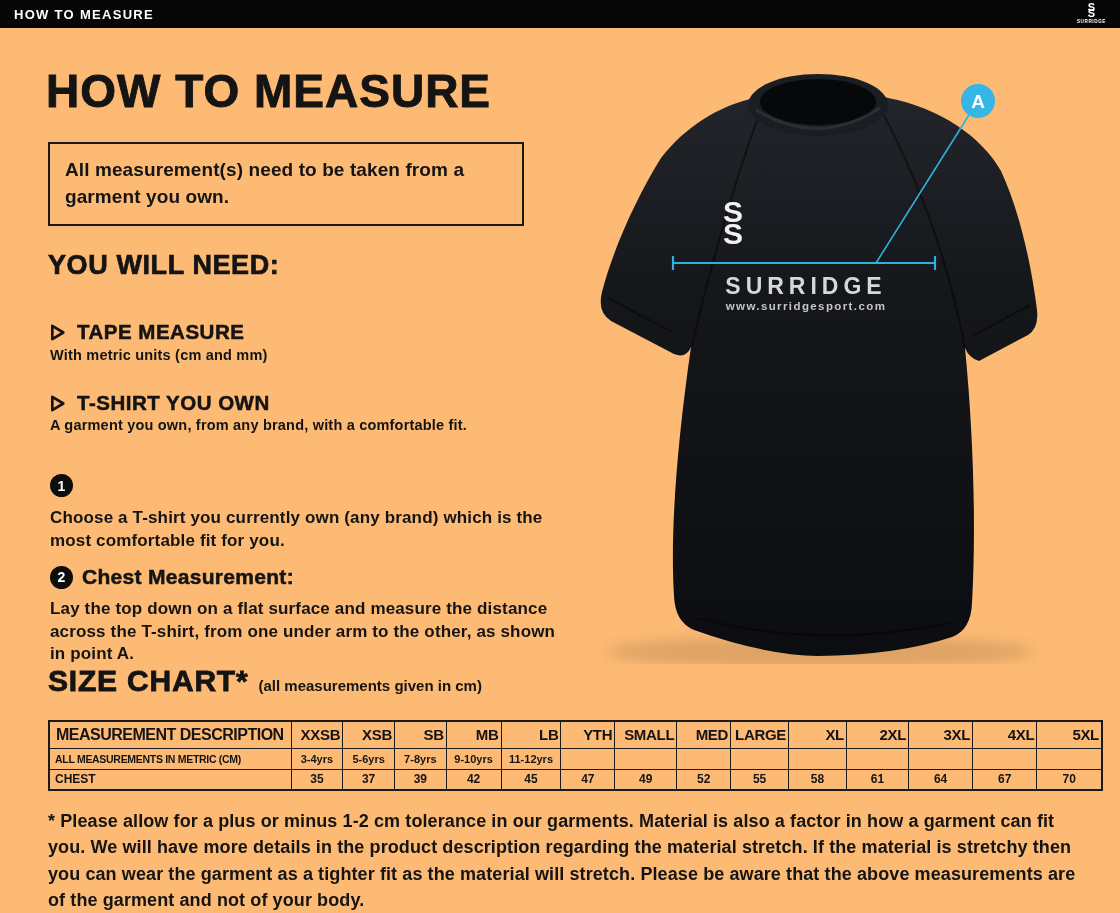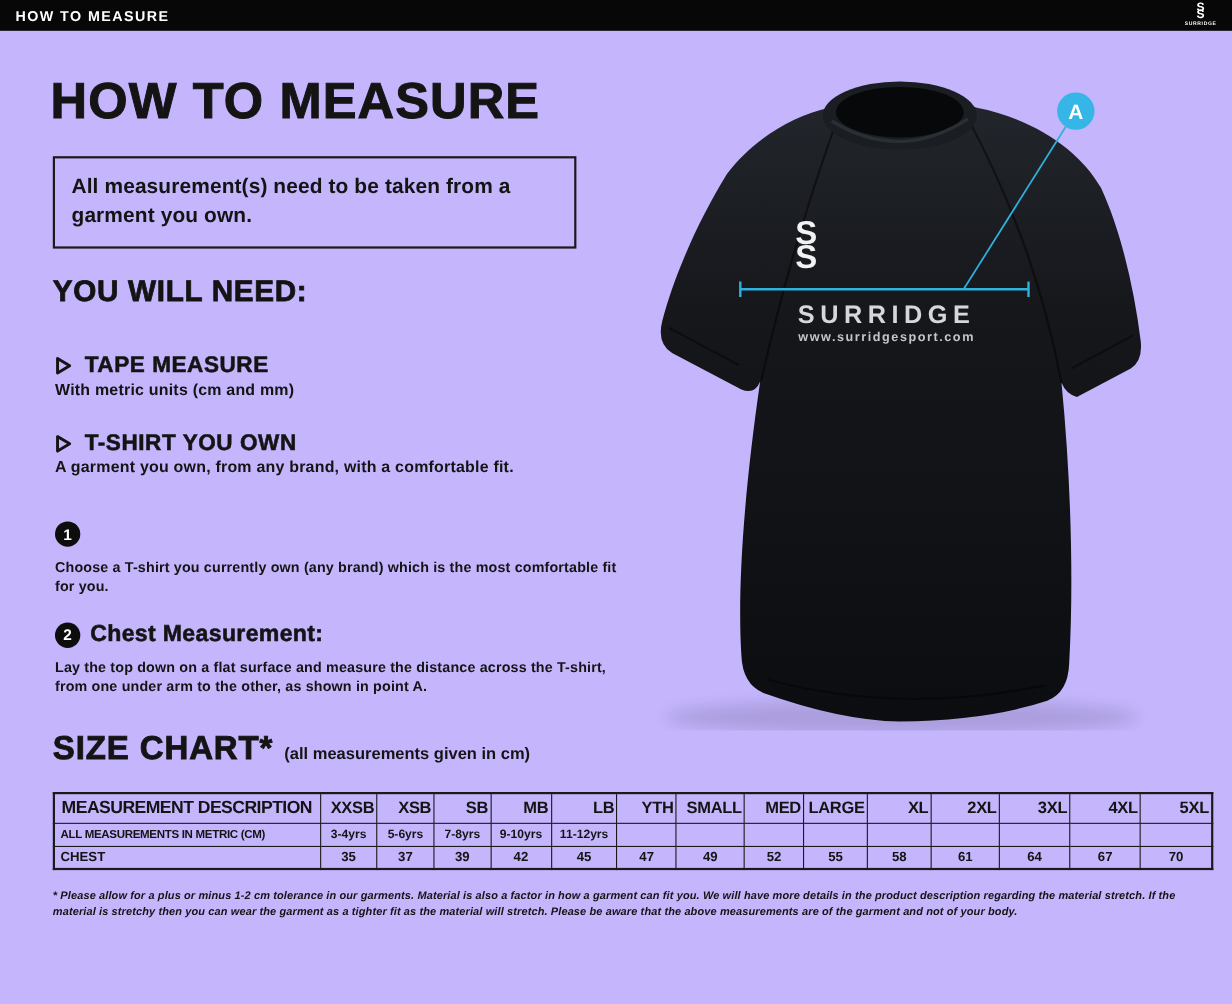--- a/index.html
+++ b/index.html
@@ -1,18 +1,18 @@
 <!DOCTYPE html>
 <html><head>
 <meta charset="utf-8">
 <style>
   * { margin:0; padding:0; box-sizing:border-box; }
   html,body { background:#ffffff; }
   body { font-family:"Liberation Sans","DejaVu Sans",sans-serif; color:#141414; }
-  #canvas { position:relative; width:1120px; height:913px; background:#c4b5fd; overflow:hidden; }
+  #canvas { position:relative; width:1120px; height:913px; background:#fdba74; overflow:hidden; }
 
   
   .topbar { position:absolute; left:0; top:0; width:1120px; height:28px; background:#070707;
             display:flex; align-items:center; justify-content:space-between; padding:0 8px 0 14px; }
   .topbar-title { color:#ffffff; font-size:13px; font-weight:bold; letter-spacing:1.3px; }
   .brandmark { display:flex; flex-direction:column; align-items:center; color:#ffffff; line-height:1; padding-right:6px; }
   .brandmark .s-stack { display:flex; flex-direction:column; align-items:center; }
   .brandmark .s-stack span { font-weight:bold; font-size:11px; line-height:6.5px; letter-spacing:0; }
   .brandmark .word { font-size:4.6px; font-weight:bold; letter-spacing:0.6px; margin-top:3px; }
 
@@ -28,41 +28,41 @@
 
   .need-item { position:absolute; display:flex; align-items:center; gap:11px; }
   .need-item .tri { flex:0 0 auto; display:block; }
   .need-title { font-size:20.5px; font-weight:800; letter-spacing:0.5px; -webkit-text-stroke:0.5px #141414; }
   .need-desc { position:absolute; font-size:14.5px; font-weight:bold; letter-spacing:0.2px; }
 
   .step-head { position:absolute; display:flex; align-items:center; gap:9px; }
   .step-circle { width:23px; height:23px; border-radius:50%; background:#0d0d0d; color:#fff;
                  display:flex; align-items:center; justify-content:center; font-size:14px; font-weight:bold; }
   .step-title { font-size:21px; font-weight:800; letter-spacing:0.3px; -webkit-text-stroke:0.5px #141414; }
-  .step-desc { position:absolute; font-size:13px; font-weight:bold; line-height:1.33; letter-spacing:0.15px; width:515px; }
+  .step-desc { position:absolute; font-size:17px; font-weight:bold; line-height:1.33; letter-spacing:0.15px; width:515px; }
 
   
   .sc-heading { position:absolute; left:48px; top:664px; display:flex; align-items:baseline; gap:10px; }
   .sc-heading .big { font-size:30px; font-weight:800; letter-spacing:0.8px; -webkit-text-stroke:0.8px #141414; }
   .sc-heading .small { font-size:15px; font-weight:bold; }
 
   table.size-table { position:absolute; left:48px; top:720px; width:1055px;
                      border-collapse:collapse; table-layout:fixed; border:2.5px solid #1a1a1a; }
   table.size-table th, table.size-table td { border:1.6px solid #1a1a1a; text-align:center; vertical-align:middle; padding:0 2px; }
   table.size-table thead th { height:27px; font-size:15px; font-weight:bold; letter-spacing:-0.3px;text-align:right; }
   table.size-table thead th:first-child { text-align:left; padding-left:6px; font-size:16px; letter-spacing:-0.5px; }
   table.size-table tbody tr { height:21px; }
   table.size-table tbody td { font-size:11.5px; font-weight:bold;margin-left:44px; }
   table.size-table tbody td.row-label { text-align:left; padding-left:5px; }
   table.size-table tbody tr.metric-row td.row-label { font-size:10.5px; letter-spacing:-0.3px; }
   table.size-table tbody tr.metric-row td { font-size:11px; }
   table.size-table tbody tr.chest-row td { font-size:12px; }
 
   .footnote { position:absolute; left:48px; top:808px; width:1048px;
-              font-size:10px; font-weight:bold; font-style:italic; line-height:1.47; letter-spacing:0.1px; }
+              font-size:18px; font-weight:bold; line-height:1.47; letter-spacing:0.1px; }
 
   
   .shirt-wrap { position:absolute; left:558px; top:58px; width:562px; height:606px; }
 </style>
 </head>
 <body>
 
 <div id="canvas">
 
   <div class="topbar">

